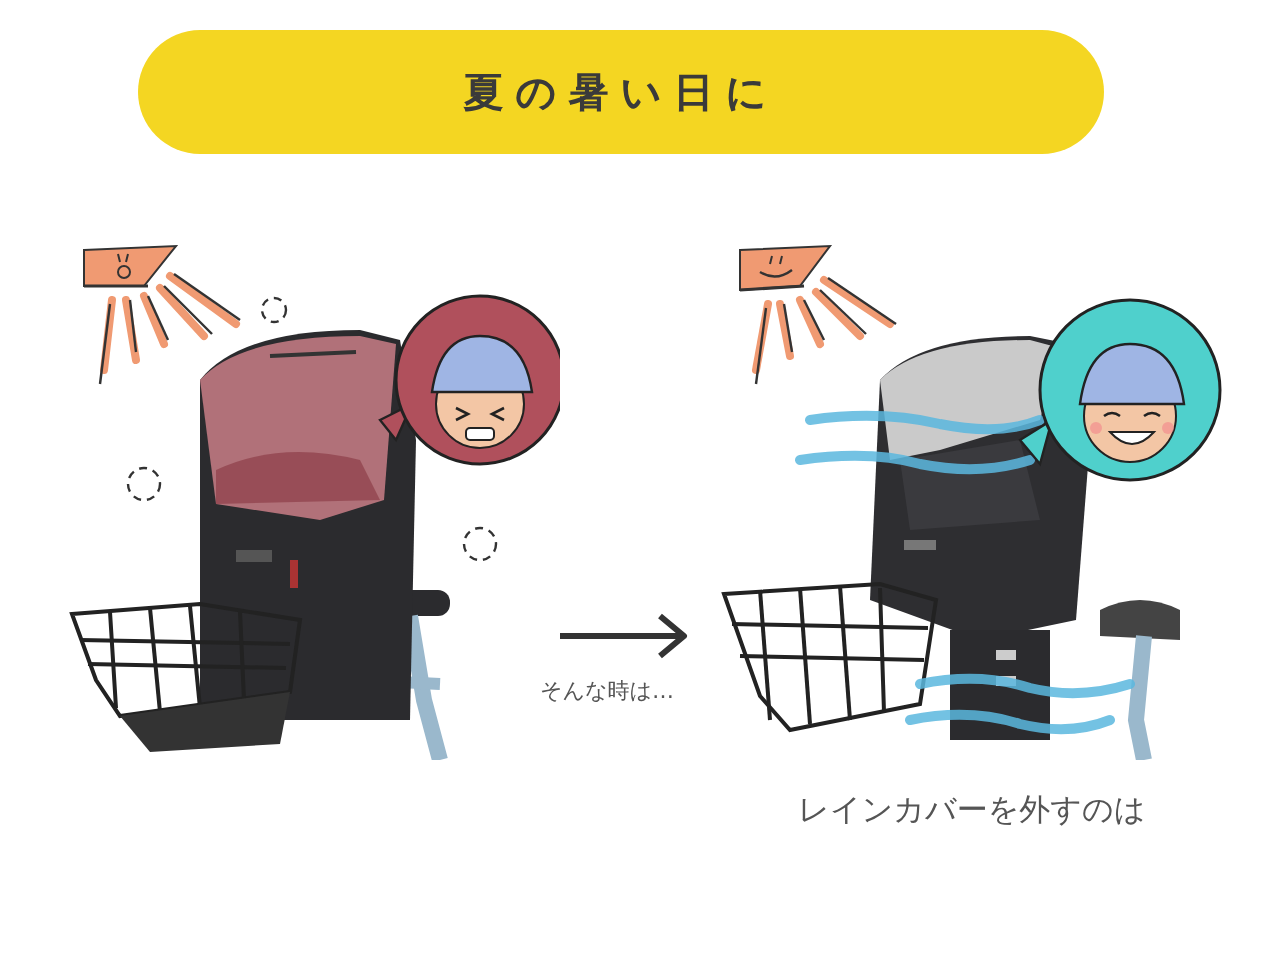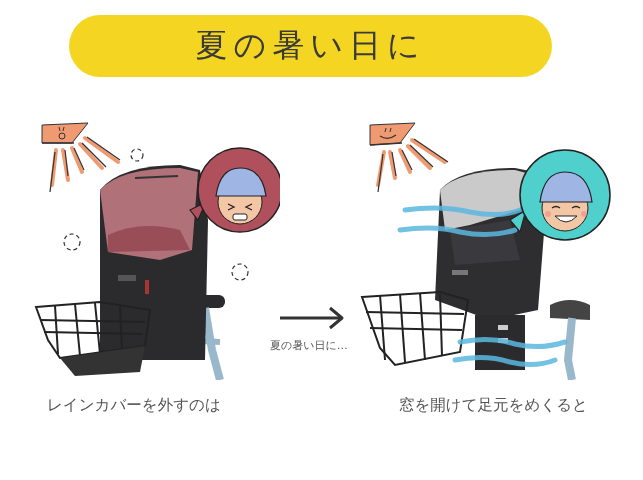--- a/index.html
+++ b/index.html
@@ -6,21 +6,21 @@
     body {
       width: 643px; height: 480px; background: #ffffff; position: relative; overflow: hidden;
       font-family: "DejaVu Sans", "Liberation Sans", sans-serif;
     }
     .title-pill {
       position: absolute; left: 69px; top: 15px; width: 483px; height: 62px;
       border-radius: 31px; background: #f4d622;
       display: flex; align-items: center; justify-content: center;
     }
     .title-text {
-      font-size: 32px; color: #3a3a3a; letter-spacing: 6px; font-weight: normal;
+      font-size: 20px; color: #3a3a3a; letter-spacing: 6px; font-weight: bold;
     }
     .scene { position: absolute; }
     .scene-left { left: 30px; top: 110px; width: 250px; height: 270px; }
     .scene-right { left: 340px; top: 110px; width: 275px; height: 270px; }
     svg { display: block; }
     .arrow-wrap { position: absolute; left: 272px; top: 300px; width: 90px; height: 60px; }
     .arrow-caption {
       position: absolute; left: 270px; top: 338px; font-size: 11px; color: #555; white-space: nowrap;
     }
     .caption {
@@ -99,21 +99,21 @@
     </g>
   </svg>
 </div>
 
 <div class="arrow-wrap">
   <svg width="90" height="40" viewBox="0 0 90 40">
     <path d="M8 18 L68 18" stroke="#333" stroke-width="3"></path>
     <path d="M58 8 L70 18 L58 28" stroke="#333" stroke-width="3" fill="none" stroke-linejoin="round"></path>
   </svg>
 </div>
-<div class="arrow-caption">夏の暑い日に…</div>
+<div class="arrow-caption">そんな時は…</div>
 
 <div class="scene scene-right">
   <svg width="275" height="270" viewBox="0 0 275 270">
 
     <g>
       <path d="M30 15 L75 13 L60 33 L30 35 Z" fill="#f09a72" stroke="#333" stroke-width="1"></path>
       <path d="M30 35 L62 33" stroke="#333" stroke-width="1.5"></path>
       <path d="M40 26 Q48 31 56 25" stroke="#333" stroke-width="1.2" fill="none"></path>
       <path d="M46 18 l-1 4 M51 18 l-1 4" stroke="#333" stroke-width="1"></path>
       <g stroke="#f09a72" stroke-width="4" stroke-linecap="round">
@@ -169,18 +169,17 @@
       <path d="M200 92 Q204 62 225 62 Q248 62 252 92 Z" fill="#9fb5e4" stroke="#222" stroke-width="1.2"></path>
       <path d="M212 98 q4 -3 8 0 M232 98 q4 -3 8 0" stroke="#222" stroke-width="1.3" fill="none"></path>
       <path d="M215 106 Q226 118 237 106 Z" fill="#fff" stroke="#222" stroke-width="1"></path>
       <circle cx="208" cy="104" r="3" fill="#f28f8f" opacity="0.7"></circle>
       <circle cx="244" cy="104" r="3" fill="#f28f8f" opacity="0.7"></circle>
     </g>
   </svg>
 </div>
 
 <div class="caption caption-left">
+</div>
+
+<div class="caption caption-right">
   <div>レインカバーを外すのは</div>
 </div>
 
-<div class="caption caption-right">
-  <div>窓を開けて足元をめくると</div>
-</div>
-
 </body></html>

